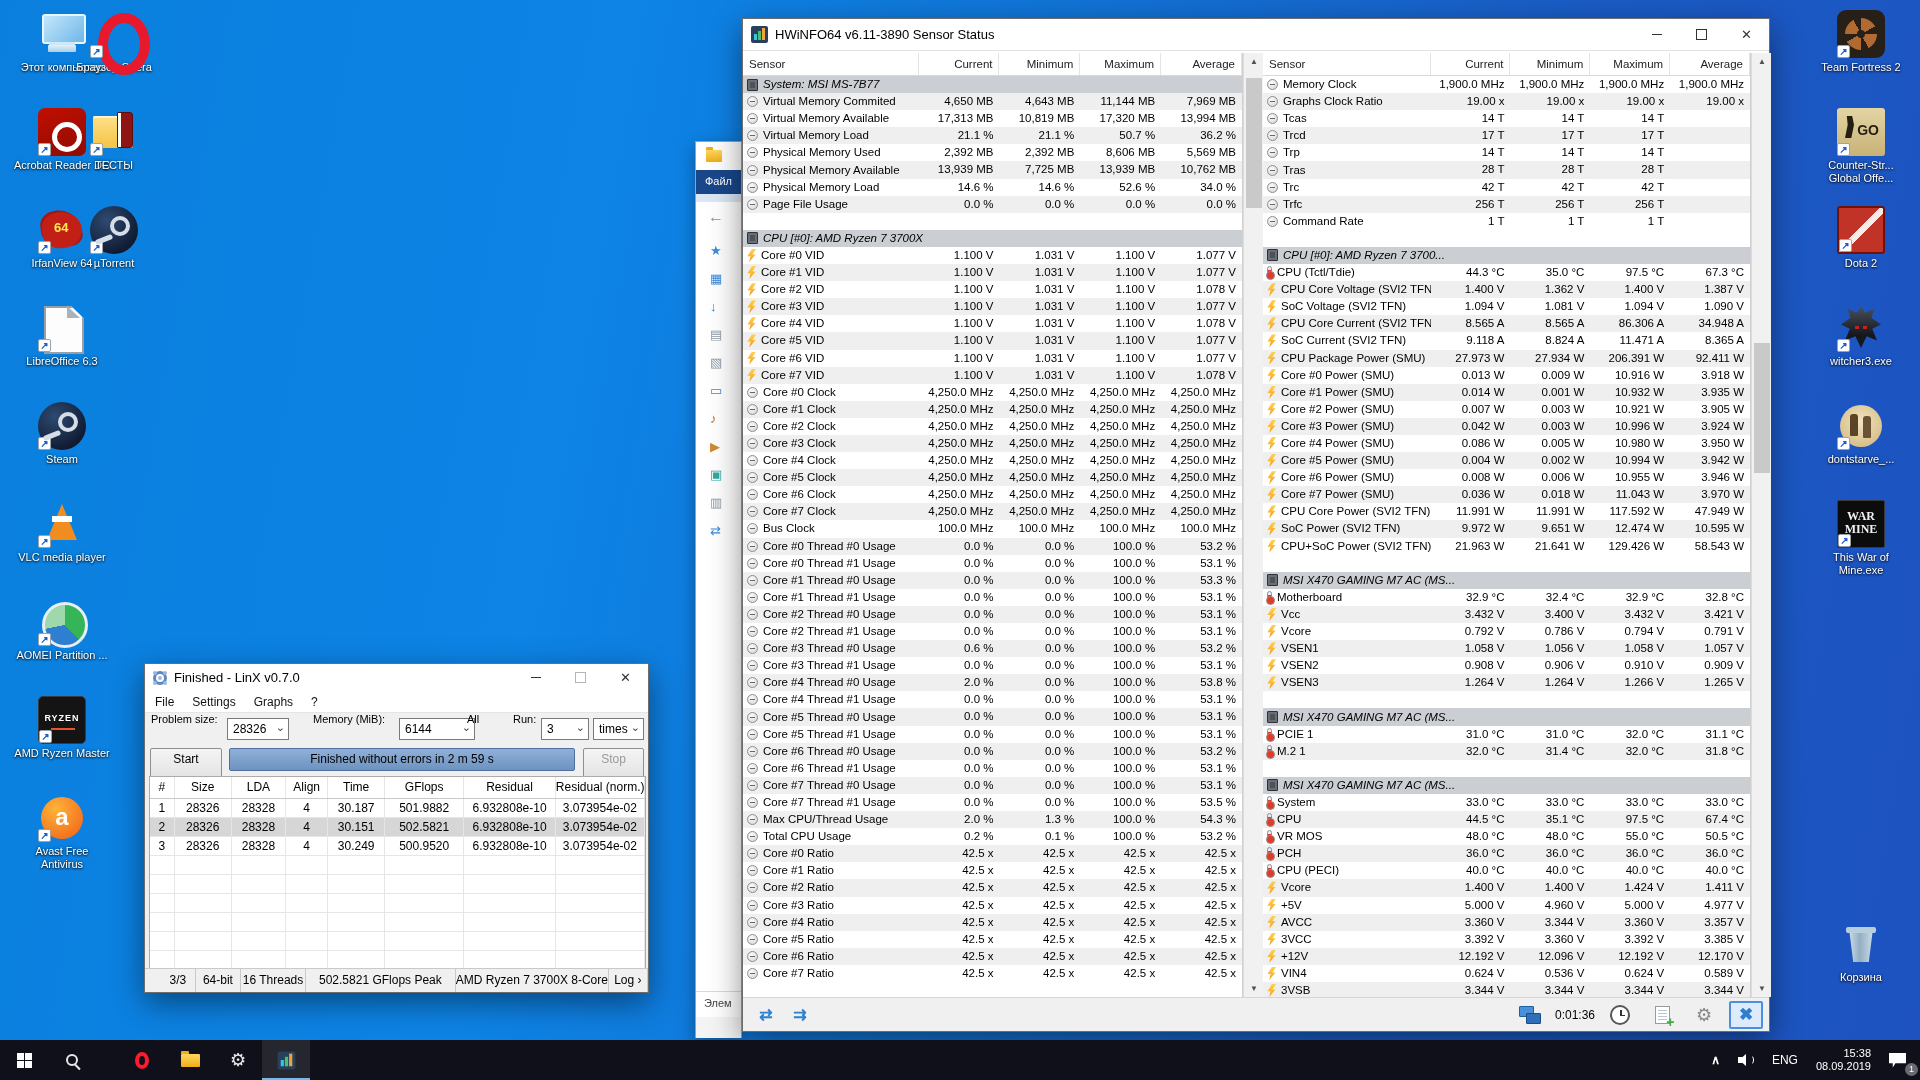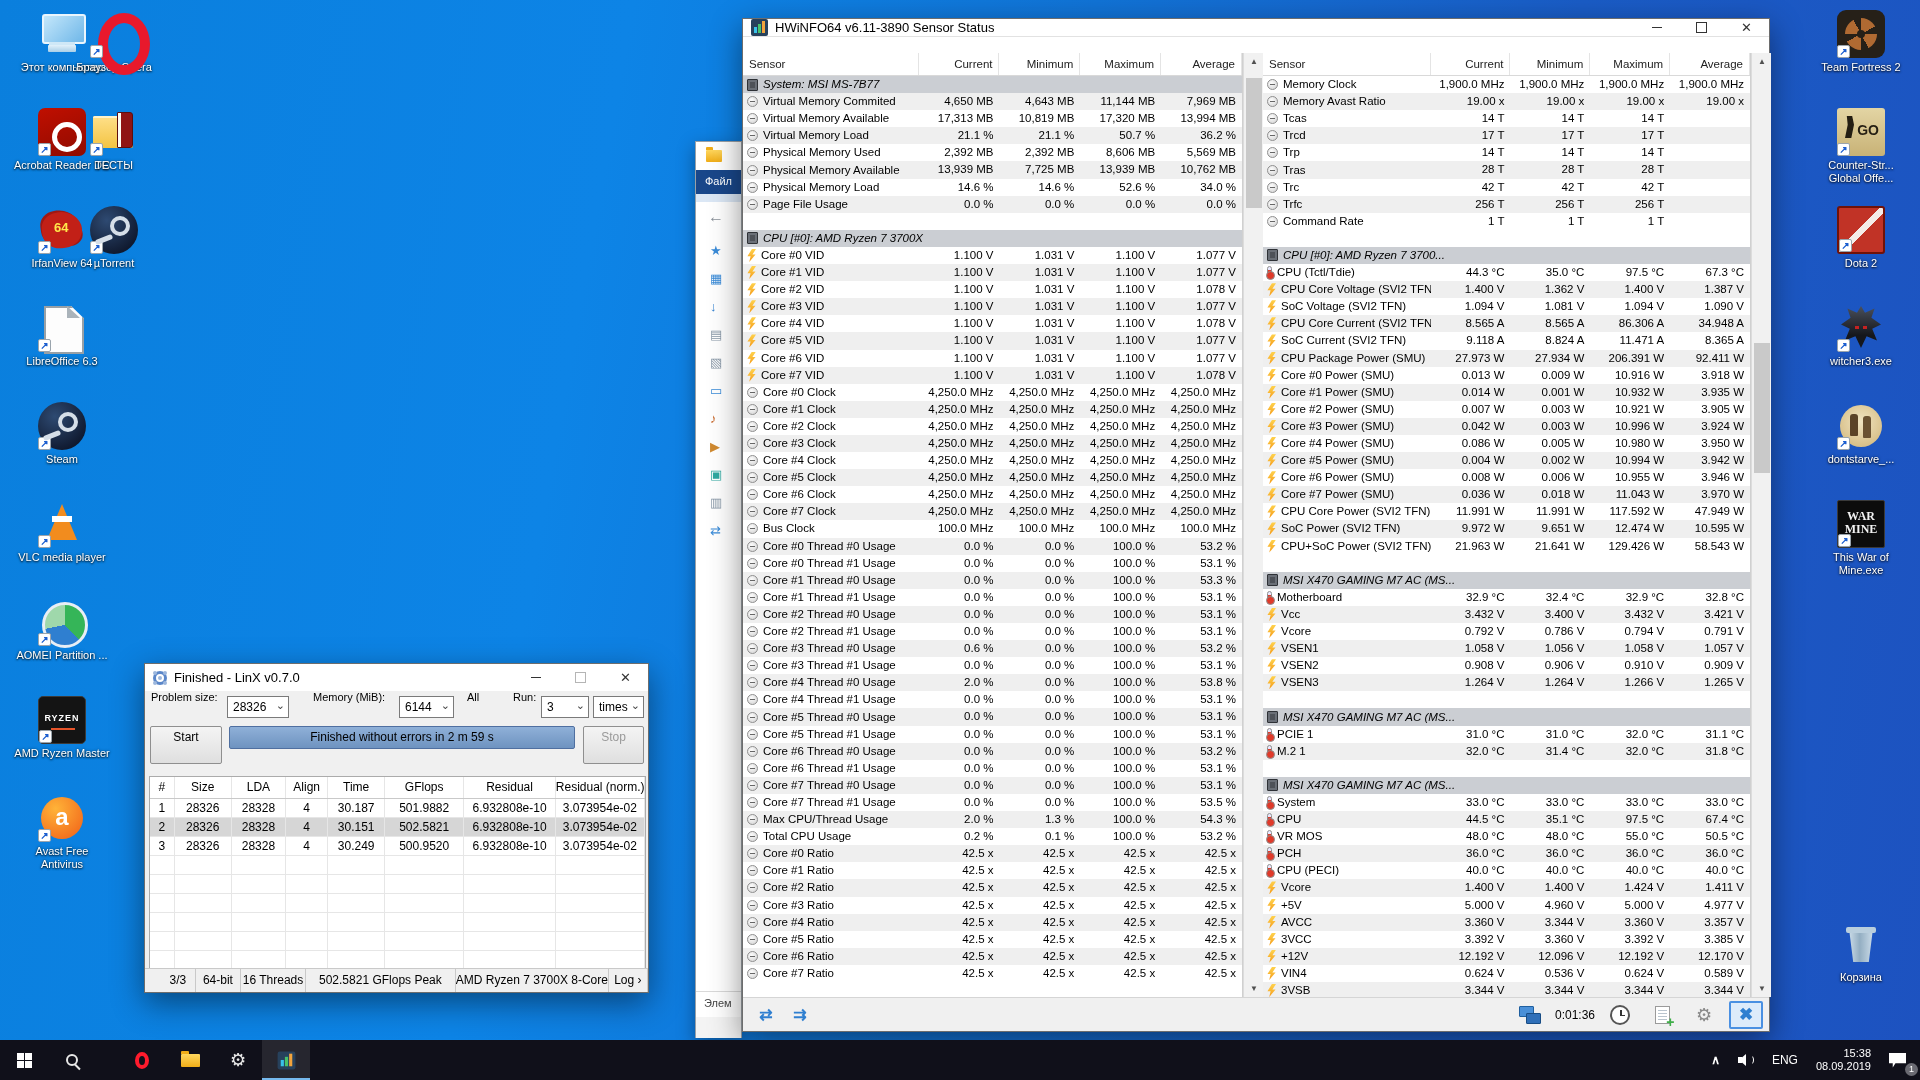--- a/index.html
+++ b/index.html
@@ -104,21 +104,21 @@
   .tbar .ttl { font-size:13px; color:#000; margin-left:7px; }
   .wbtns { position:absolute; right:0; top:0; height:100%; display:flex; }
   .wbtn { width:45px; height:100%; display:flex; align-items:center; justify-content:center; font-size:13px; color:#333; }
   .glyph-min::before { content:""; width:10px; height:1px; background:#333; display:block; }
   .glyph-max::before { content:""; width:9px; height:9px; border:1px solid #333; display:block; }
   .glyph-max.dim::before { border-color:#b5b5b5; }
   .glyph-close::before { content:"✕"; font-size:13px; color:#333; }
 
   
   #hwinfo { left:742px; top:18px; width:1028px; height:1014px; background:#fff; }
-  #hwinfo .tbar { height:18px; border-bottom:1px solid #e2e2e2; }
+  #hwinfo .tbar { height:32px; border-bottom:1px solid #e2e2e2; }
   .hw-appicon { width:17px; height:17px; background:#27415c; border-radius:2px; position:relative; }
   .hw-appicon::before { content:""; position:absolute; left:3px; bottom:3px; width:3px; height:6px; background:#39c1e8;
     box-shadow:4px 0 0 #47c26a, 4px -3px 0 #47c26a, 8px 0 0 #f2a33c, 8px -6px 0 #f2a33c; }
   #hwbody { position:absolute; top:34px; left:0; right:0; bottom:34px; background:#fff; }
   .pane { position:absolute; top:0; bottom:0; border-right:1px solid #d0d0d0; overflow:hidden; }
   #paneL { left:0; width:500px; --c0:176px; --cv:81px; }
   #paneR { left:520px; width:488px; --c0:168px; --cv:80px; }
   .phead { display:flex; height:23px; border-bottom:1px solid #d9d9d9; background:#fff; }
   .phead .hc { font-size:11.5px; color:#222; line-height:22px; border-right:1px solid #e4e4e4; }
   .phead .hc.c0h { width:var(--c0); padding-left:6px; }
@@ -399,25 +399,31 @@
   <div id="linx" class="win">
     <div class="tbar">
       <span class="linx-appicon"></span>
       <span class="ttl">Finished - LinX v0.7.0</span>
       <div class="wbtns">
         <span class="wbtn glyph-min"></span>
         <span class="wbtn glyph-max dim"></span>
         <span class="wbtn glyph-close"></span>
       </div>
     </div>
+    <div class="menubar">
+        <span>File</span>
+        <span>Settings</span>
+        <span>Graphs</span>
+        <span>?</span>
+      </div>
     <div class="ctlrow">
       <label style="left:6px">Problem size:</label>
       <span class="combo" style="left:82px;width:62px">28326</span>
       <label style="left:168px">Memory (MiB):</label>
-      <span class="combo" style="left:254px;width:55px">6144</span>
+      <span class="combo" style="left:254px;width:76px">6144</span>
       <label style="left:322px">All</label>
       <label style="left:368px">Run:</label>
       <span class="combo" style="left:396px;width:48px">3</span>
       <span class="combo" style="left:448px;width:51px">times</span>
     </div>
     <div class="btnrow">
       <span class="pushbtn" style="left:5px;width:72px">Start</span>
       <span class="progress" style="left:84px;width:346px">Finished without errors in 2 m 59 s</span>
       <span class="pushbtn disabled" style="left:438px;width:61px">Stop</span>
     </div>
@@ -1094,21 +1100,21 @@
                 <span class="lbl">Memory Clock</span>
               </div>
               <div class="cv">1,900.0 MHz</div>
               <div class="cv">1,900.0 MHz</div>
               <div class="cv">1,900.0 MHz</div>
               <div class="cv">1,900.0 MHz</div>
             </div>
             <div class="hw-row odd">
               <div class="c0">
                 <span class="ic gauge"></span>
-                <span class="lbl">Memory Avast Ratio</span>
+                <span class="lbl">Graphs Clock Ratio</span>
               </div>
               <div class="cv">19.00 x</div>
               <div class="cv">19.00 x</div>
               <div class="cv">19.00 x</div>
               <div class="cv">19.00 x</div>
             </div>
             <div class="hw-row even">
               <div class="c0">
                 <span class="ic gauge"></span>
                 <span class="lbl">Tcas</span>

